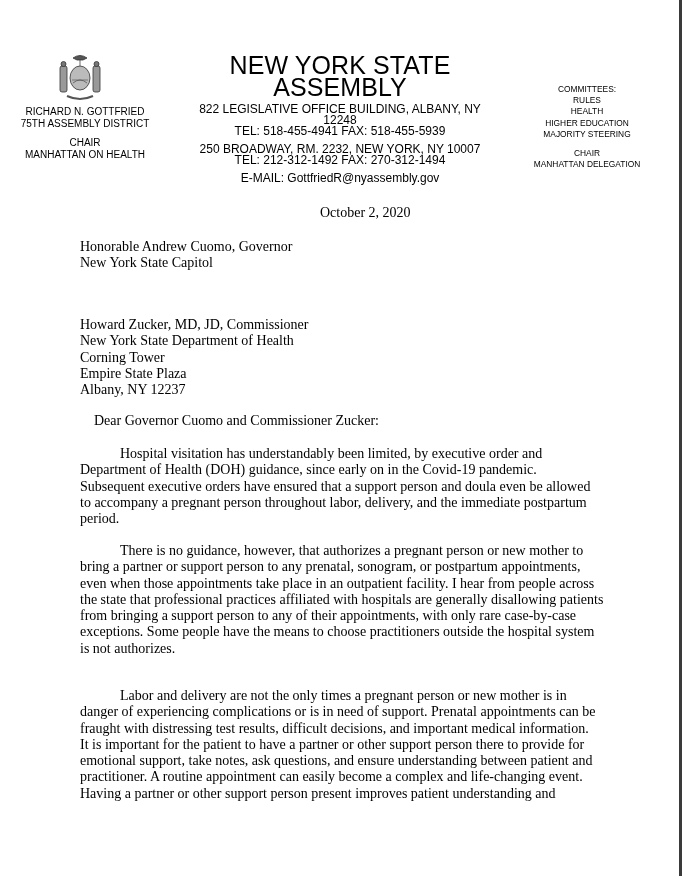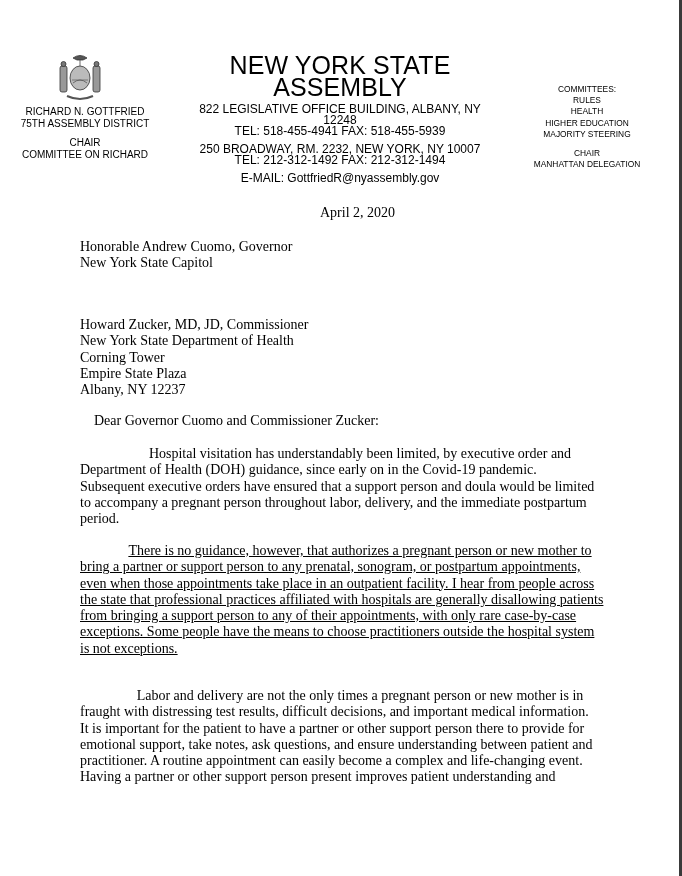--- a/index.html
+++ b/index.html
@@ -28,23 +28,23 @@
     .date { position: absolute; left: 320px; top: 205px; font-size: 14px; }
     .addr { position: absolute; left: 80px; font-size: 14px; line-height: 16.3px; }
     .addr div { white-space: nowrap; }
     .addr1 { top: 239px; }
     .addr2 { top: 317px; }
     .salutation { position: absolute; left: 80px; top: 413px; font-size: 14px; margin-left: 14px; }
     .para {
       position: absolute; left: 80px; width: 520px; font-size: 14px; line-height: 16.3px;
     }
     .para .l { white-space: nowrap; display: block; }
-    .para .ind { padding-left: 40px; text-align: center; }
+    .para .ind { padding-left: 40px; }
     .p1 { top: 446px; }
-    .p2 { top: 543px; text-decoration: underline; }
+    .p2 { top: 543px; }
     .p3 { top: 688px; }
   </style>
 </head>
 <body>
 
 <div class="right-edge"></div>
 
 <svg class="seal" viewBox="0 0 50 52">
   <g fill="none" stroke="#333" stroke-width="0.8">
     <path d="M18 6 Q25 1 32 6 L28 8 L22 8 Z" fill="#555"></path>
@@ -58,80 +58,81 @@
     <path d="M12 44 Q25 50 38 44" stroke-width="2" stroke="#555"></path>
     <line x1="25" y1="8" x2="25" y2="14" stroke="#444"></line>
   </g>
 </svg>
 
 <div class="lh left-block">
   <div>RICHARD N. GOTTFRIED</div>
   <div>75TH ASSEMBLY DISTRICT</div>
   <div class="gap"></div>
   <div>CHAIR</div>
-  <div>COMMITTEE ON RICHARD</div>
+  <div>MANHATTAN ON HEALTH</div>
 </div>
 
 <div class="lh center-block">
   <div class="title">NEW YORK STATE ASSEMBLY</div>
   <div class="line">822 LEGISLATIVE OFFICE BUILDING, ALBANY, NY 12248</div>
   <div class="line">TEL: 518-455-4941  FAX: 518-455-5939</div>
   <div class="gap"></div>
   <div class="line">250 BROADWAY, RM. 2232, NEW YORK, NY 10007</div>
-  <div class="line">TEL: 212-312-1492  FAX: 212-312-1494</div>
+  <div class="line">TEL: 212-312-1492  FAX: 270-312-1494</div>
   <div class="gap"></div>
   <div class="line">E-MAIL: GottfriedR@nyassembly.gov</div>
 </div>
 
 <div class="lh right-block">
   <div>COMMITTEES:</div>
   <div>RULES</div>
   <div>HEALTH</div>
   <div>HIGHER EDUCATION</div>
   <div>MAJORITY STEERING</div>
   <div class="gap"></div>
   <div>CHAIR</div>
   <div>MANHATTAN DELEGATION</div>
 </div>
 
-<div class="date">April 2, 2020</div>
+<div class="date">October 2, 2020</div>
 
 <div class="addr addr1">
   <div>Honorable Andrew Cuomo, Governor</div>
   <div>New York State Capitol</div>
 </div>
 
 <div class="addr addr2">
   <div>Howard Zucker, MD, JD, Commissioner</div>
   <div>New York State Department of Health</div>
   <div>Corning Tower</div>
   <div>Empire State Plaza</div>
   <div>Albany, NY 12237</div>
 </div>
 
 <div class="salutation">Dear Governor Cuomo and Commissioner Zucker:</div>
 
 <div class="para p1">
   <span class="l ind">Hospital visitation has understandably been limited, by executive order and</span>
   <span class="l">Department of Health (DOH) guidance, since early on in the Covid-19 pandemic.</span>
-  <span class="l">Subsequent executive orders have ensured that a support person and doula would be limited</span>
+  <span class="l">Subsequent executive orders have ensured that a support person and doula even be allowed</span>
   <span class="l">to accompany a pregnant person throughout labor, delivery, and the immediate postpartum</span>
   <span class="l">period.</span>
 </div>
 
 <div class="para p2">
   <span class="l ind">There is no guidance, however, that authorizes a pregnant person or new mother to</span>
   <span class="l">bring a partner or support person to any prenatal, sonogram, or postpartum appointments,</span>
   <span class="l">even when those appointments take place in an outpatient facility.  I hear from people across</span>
   <span class="l">the state that professional practices affiliated with hospitals are generally disallowing patients</span>
   <span class="l">from bringing a support person to any of their appointments, with only rare case-by-case</span>
   <span class="l">exceptions.  Some people have the means to choose practitioners outside the hospital system</span>
-  <span class="l">is not exceptions.</span>
+  <span class="l">is not authorizes.</span>
 </div>
 
 <div class="para p3">
   <span class="l ind">Labor and delivery are not the only times a pregnant person or new mother is in</span>
+  <span class="l">danger of experiencing complications or is in need of support.  Prenatal appointments can be</span>
   <span class="l">fraught with distressing test results, difficult decisions, and important medical information.</span>
   <span class="l">It is important for the patient to have a partner or other support person there to provide for</span>
   <span class="l">emotional support, take notes, ask questions, and ensure understanding between patient and</span>
   <span class="l">practitioner.  A routine appointment can easily become a complex and life-changing event.</span>
   <span class="l">Having a partner or other support person present improves patient understanding and</span>
 </div>
 
 </body></html>

